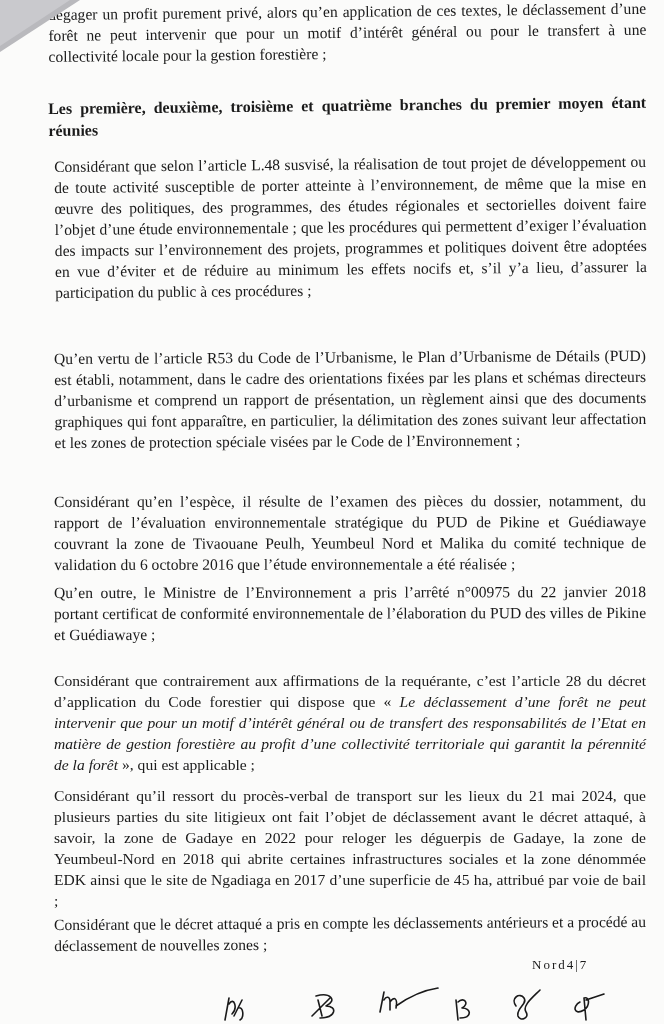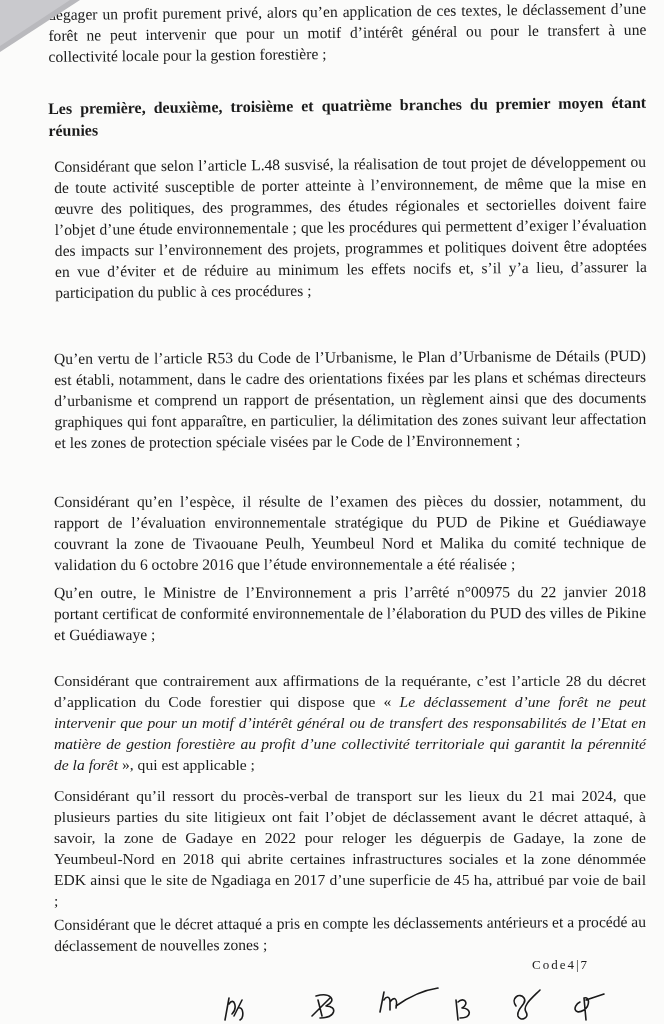--- a/index.html
+++ b/index.html
@@ -92,21 +92,21 @@
 
   <p class="para p7" style="margin:0">
     <b>Considérant qu’</b><span>il ressort du procès-verbal de transport sur les lieux du 21 mai 2024, que plusieurs parties du site litigieux ont fait l’objet de déclassement avant le décret attaqué, à savoir, la zone de Gadaye en 2022 pour reloger les déguerpis de Gadaye, la zone de Yeumbeul-Nord en 2018 qui abrite certaines infrastructures sociales et la zone dénommée EDK ainsi que le site de Ngadiaga en 2017 d’une superficie de 45 ha, attribué par voie de bail ;</span>
   </p>
 
   <p class="para p8" style="margin:0">
     <b>Considérant que</b><span> le décret attaqué a pris en compte les déclassements antérieurs et a procédé au déclassement de nouvelles zones ;</span>
   </p>
 
   <div class="page-number">
-    <span>Code</span><span>4</span><span>|</span><span>7</span>
+    <span>Nord</span><span>4</span><span>|</span><span>7</span>
   </div>
 
   <div class="signatures">
     <svg viewBox="0 0 420 38">
       <g fill="none" stroke="#1a1a1a" stroke-width="1.6" stroke-linecap="round" stroke-linejoin="round">
         <path d="M5 34 L9 12 M9 18 C14 10 18 22 12 28 M14 30 L22 14 M18 22 C24 20 24 32 20 34"></path>
         <path d="M92 30 L110 12 M96 10 C110 6 118 14 106 20 C118 20 116 32 100 32 M98 14 L102 30"></path>
         <path d="M160 26 L164 6 M164 14 C166 10 170 10 170 16 L170 24 M170 16 C174 10 178 12 176 22 M176 20 C190 10 205 4 218 2"></path>
         <path d="M236 14 L238 34 M238 16 C244 10 250 18 242 22 C252 22 252 32 240 32"></path>
         <path d="M296 20 C290 12 300 6 304 12 C308 18 296 22 298 30 C300 36 310 32 306 26 C302 20 312 12 320 4"></path>

